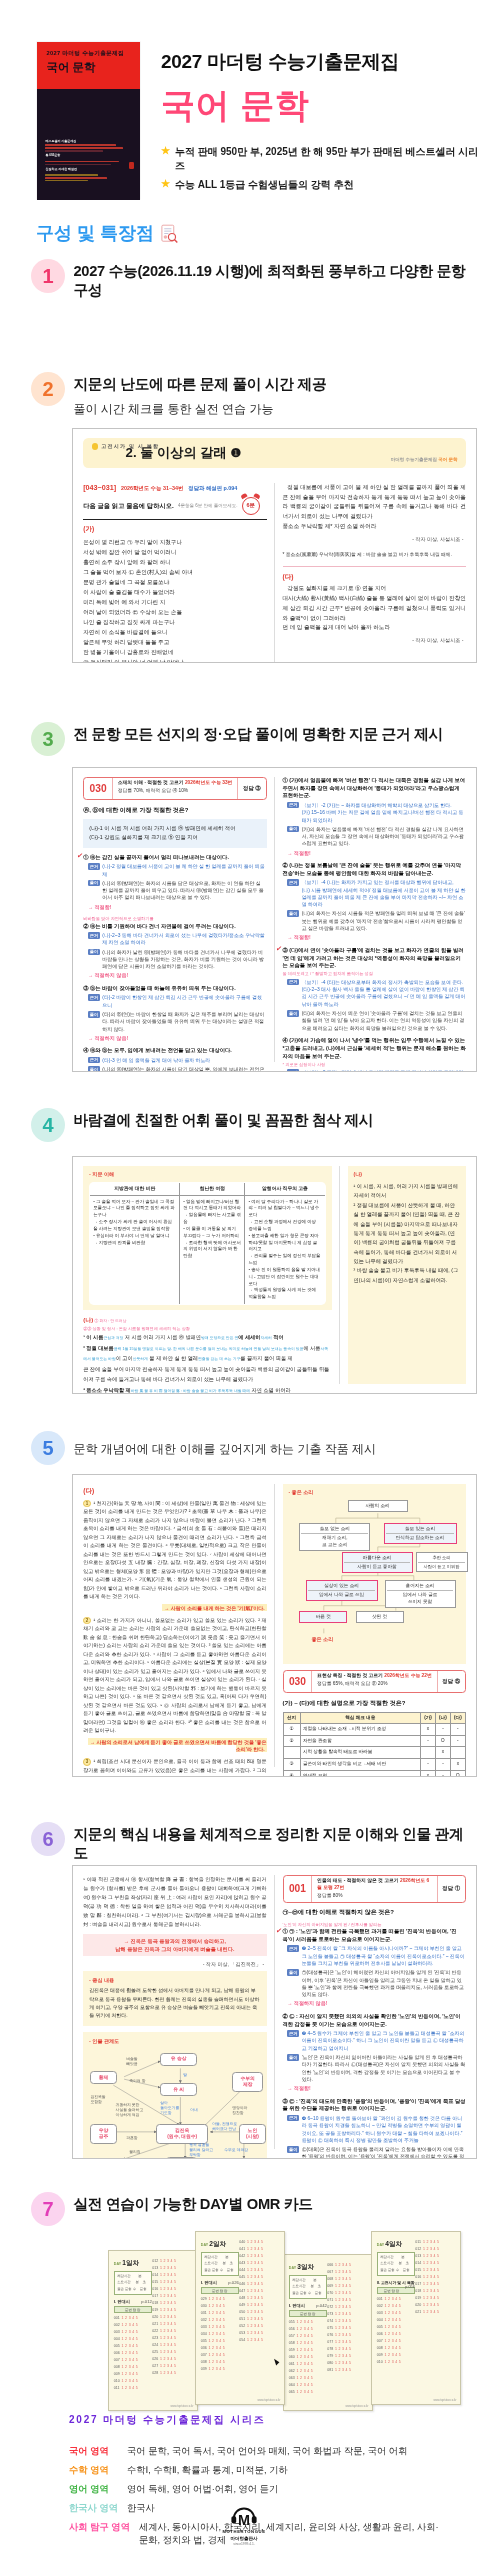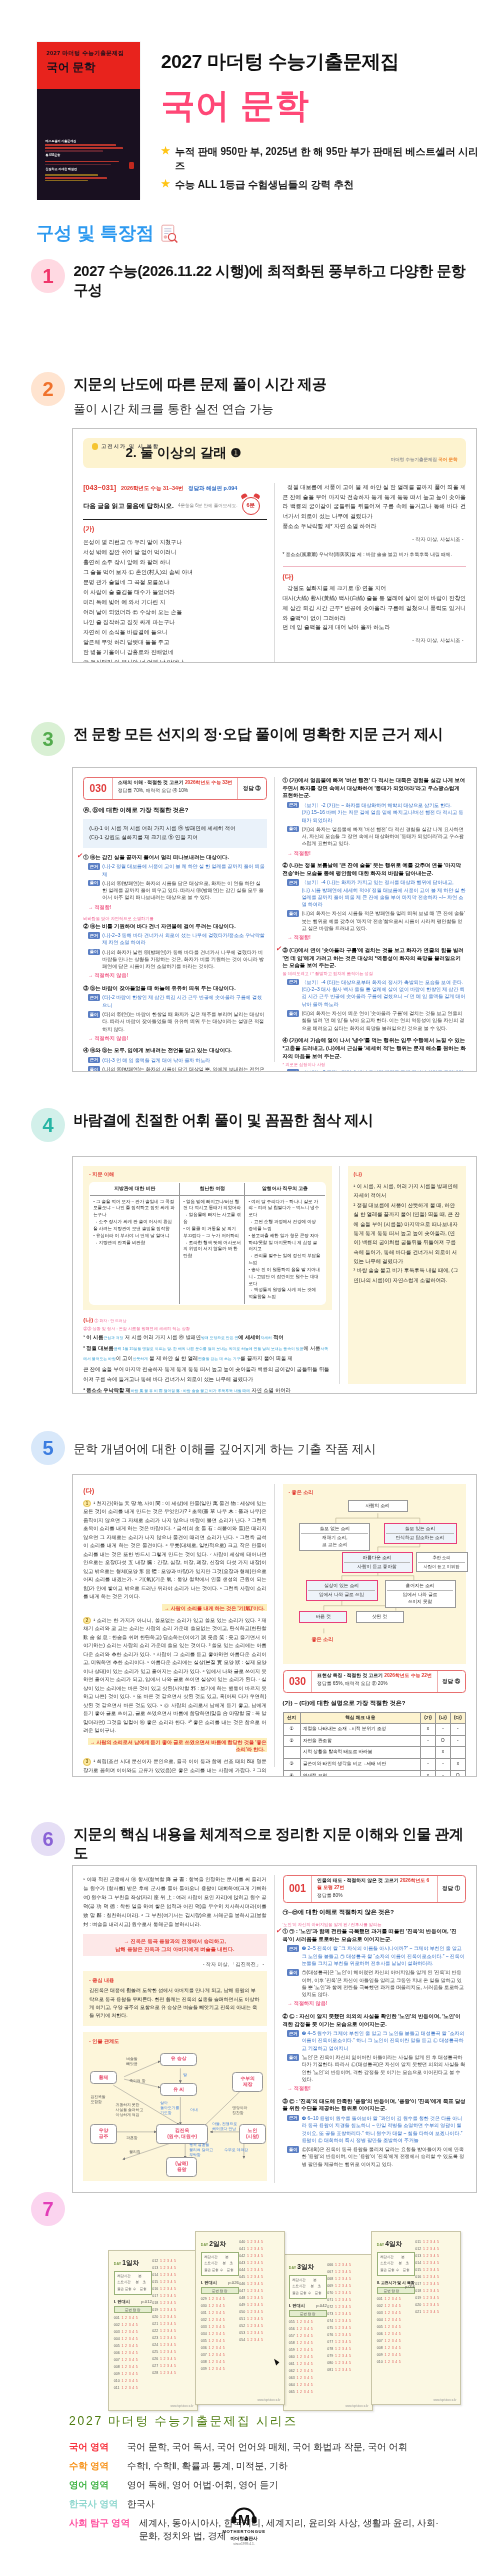--- a/index.html
+++ b/index.html
@@ -130,21 +130,21 @@
 .omr-sec{font-size:4.2px;font-weight:800;color:#222;margin-top:4.2px;width:38px}
 .omr-sec .pg{font-weight:normal;color:#555;float:right}
 .omr-colhead{border:0.6px solid #9ab37a;background:#e4edcf;font-size:3.4px;color:#444;text-align:center;margin-top:2.4px;width:38px;padding:0.6px 0}
 .omr-rows{display:flex;gap:1.8px;margin-top:1.2px}
 .omr-nums{font-size:3.6px;color:#666;line-height:7px;white-space:pre-line}
 .omr-bub{font-size:3.5px;color:#e06060;line-height:7px;white-space:pre-line;letter-spacing:0.3px}
 .omr-right{position:absolute;top:5.4px;right:4.8px;width:40px}
 .omr-site{position:absolute;right:3.6px;bottom:2.4px;font-size:2.8px;color:#999}
 .cursor{position:absolute;width:0;height:0;border-left:4.8px solid #111;border-bottom:2.4px solid transparent;border-top:5.4px solid transparent;transform:rotate(-18deg)}
 
-.ser-head{font-size:12px;font-weight:400;letter-spacing:1.8px;color:#4d7c0f}
+.ser-head{font-size:10px;font-weight:700;letter-spacing:1.8px;color:#6d28d9}
 .ser-row{display:flex;margin-top:6px}
 .ser-label{width:58px;flex:0 0 58px;font-size:9.3px;font-weight:800}
 .ser-items{font-size:9.3px;color:#2b2b2b}
 .c-kor{color:#f8323e}.c-math{color:#f7941d}.c-eng{color:#45b649}.c-hist{color:#8fd8cf}.c-soc{color:#ff51a0}.c-sci{color:#29abe2}
 
 .logo{display:flex;flex-direction:column;align-items:center;gap:1.2px}
 .logo .en{font-size:4.2px;letter-spacing:0.6px;font-weight:bold;color:#111;margin-top:1.2px}
 .logo .kr{font-size:4.5px;font-weight:bold;color:#111}
 .logo .since{font-size:3.3px;color:#777}
 .micon{position:relative;width:28px;height:24px}
@@ -199,21 +199,21 @@
       <line x1="7" y1="16" x2="14" y2="16" stroke="#c0c0d8" stroke-width="1.5"></line>
       <circle cx="9" cy="22" r="3" fill="#f0b0b0"></circle>
       <circle cx="20" cy="22" r="6" fill="#fff" stroke="#e05050" stroke-width="2"></circle>
       <line x1="24" y1="26" x2="29" y2="31" stroke="#e05050" stroke-width="2.5"></line>
     </svg>
   </div>
 
   <div class="abs feat" style="top:259px">
     <div class="fnum f1">1</div>
     <div class="ftx">
-      <div class="ft">2027 수능(2026.11.22 시행)에 최적화된 풍부하고 다양한 문항 구성</div>
+      <div class="ft">2027 수능(2026.11.19 시행)에 최적화된 풍부하고 다양한 문항 구성</div>
     </div>
   </div>
 
   <div class="abs feat" style="top:372px">
     <div class="fnum f2">2</div>
     <div class="ftx">
       <div class="ft">지문의 난도에 따른 문제 풀이 시간 제공</div>
       <div class="fs">풀이 시간 체크를 통한 실전 연습 가능</div>
     </div>
   </div>
@@ -567,21 +567,21 @@
     </div>
   </div>
 
   <div class="abs feat" style="top:1822px">
     <div class="fnum f6">6</div>
     <div class="ftx">
         <div class="ft">지문의 핵심 내용을 체계적으로 정리한 지문 이해와 인물 관계도</div>
       </div>
   </div>
 
-  <div class="abs shot" style="top:1865px;height:328px">
+  <div class="abs shot" style="top:1865px;height:294px">
     <div class="cols" style="height:100%">
       <div class="col">
         <div class="annot6">⁵ 이때 적진 군중에서 ⓐ 항서(항복할 降 글 書 : 항복을 인정하는 문서)를 써 올리거늘 원수가 (항서를) 받은 후에 군사를 몰아 돌아오니 용왕이 대희하여(크게 기뻐하여) 원수와 그 부친을 좌상(자리 座 위 上 : 여러 사람이 모인 자리)에 앉히고 원수 공덕(공 功 덕 德 : 착한 일을 하여 쌓은 업적과 어진 덕)을 무수히 치사하시더라(이를 致 말 辭 : 칭찬하시더라). ⁶ 그 부친(여기서는 김시랑)으로 서해군을 봉하시고(봉할 封 : 벼슬을 내리시고) 원수로서 동해군을 봉하시니라.</div>
         <div class="rednote">→ 진옥은 동곡 용왕과의 전쟁에서 승리하고,
 남해 용왕은 진옥과 그의 아버지에게 벼슬을 내린다.</div>
         <div class="attr">- 작자 미상, 「김진옥전」 -</div>
         <div class="ypanel">
           <div class="plabel">· 중심 내용</div>
           <div style="font-size:4.9px;line-height:1.7;color:#222">김진옥은 대풍에 휩쓸려 도착한 섬에서 아버지를 만나게 되고, 남해 용왕의 부탁으로 동곡 용왕을 무찌른다. 한편 황제는 진옥의 실종을 슬퍼하면서도 이상하게 여기고, 우양 공주의 모함으로 유 승상은 벼슬을 빼앗기고 진옥의 아내는 죽을 위기에 처한다.</div>
         </div>
@@ -696,20 +696,23 @@
             </div>
 
         </div>
 
       </div>
     </div>
   </div>
 
   <div class="abs feat" style="top:2192px">
     <div class="fnum f7">7</div>
+    <div class="ftx">
+        <div class="ft">실전 연습이 가능한 DAY별 OMR 카드</div>
+      </div>
   </div>
 
   <div class="abs omr" style="left:72px;top:2231px;width:405px">
     <div class="omr-card" style="left:36px;top:19px;height:161px;z-index:1">
       <span class="omr-day">DAY</span><span class="omr-daynum">1일차</span>
       <div class="omr-info">체감시간        분
 소요시간     분    초
 풀은 문항 수    문항</div>
       <div class="omr-sec"><span>I. 현대시</span><span class="pg">p.012</span></div>
       <div class="omr-colhead">문번       답 란</div>
@@ -968,21 +971,21 @@
 1 2 3 4 5</div>
           </div>
         </div>
       <div class="omr-site">www.toptutor.co.kr</div>
     </div>
     <div class="cursor" style="left:203px;top:127px;z-index:3"></div>
   </div>
 
   <div class="abs" style="left:69px;top:2413px;width:372px">
     <div class="ser-head">2027 마더텅 수능기출문제집 시리즈</div>
-    <div style="margin-top:11px">
+    <div style="margin-top:18px">
       <div class="ser-row">
           <div class="ser-label c-kor">국어 영역</div>
           <div class="ser-items">국어 문학, 국어 독서, 국어 언어와 매체, 국어 화법과 작문, 국어 어휘</div>
         </div>
       <div class="ser-row">
           <div class="ser-label c-math">수학 영역</div>
           <div class="ser-items">수학Ⅰ, 수학Ⅱ, 확률과 통계, 미적분, 기하</div>
         </div>
       <div class="ser-row">
           <div class="ser-label c-eng">영어 영역</div>

